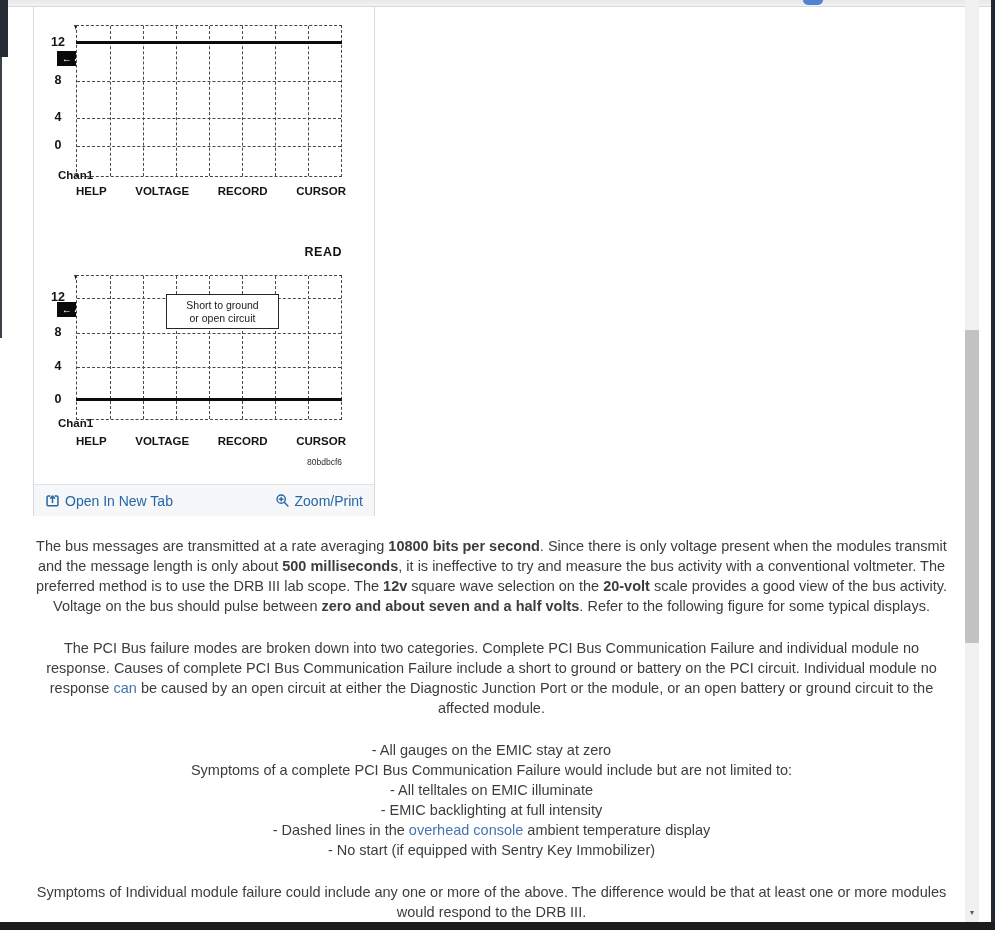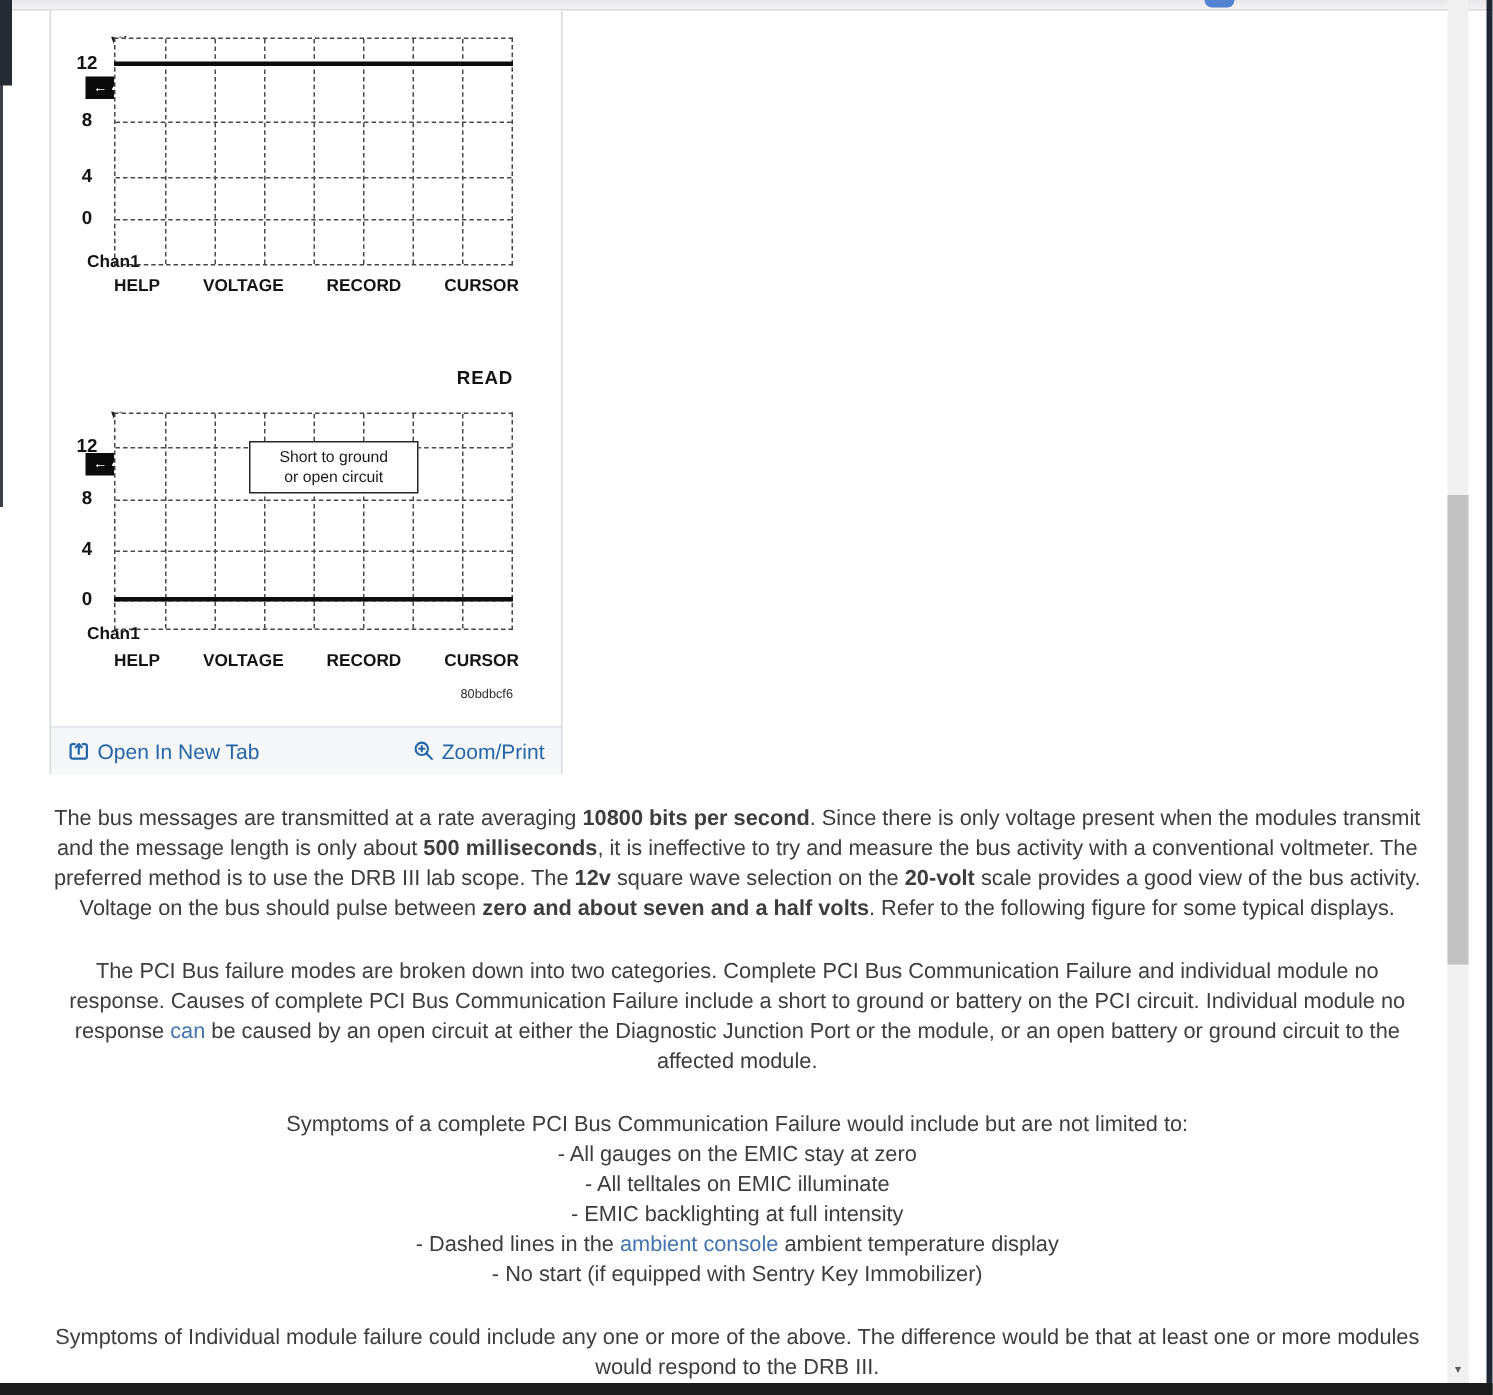--- a/index.html
+++ b/index.html
@@ -165,25 +165,25 @@
       </span>
       <span>Zoom/Print</span>
     </a>
   </div>
 </div>
 
 <div class="abs" id="content">
   <p><span>The bus messages are transmitted at a rate averaging </span><span class="b">10800 bits per second</span><span>. Since there is only voltage present when the modules transmit and the message length is only about </span><span class="b">500 milliseconds</span><span>, it is ineffective to try and measure the bus activity with a conventional voltmeter. The preferred method is to use the DRB III lab scope. The </span><span class="b">12v</span><span> square wave selection on the </span><span class="b">20-volt</span><span> scale provides a good view of the bus activity. Voltage on the bus should pulse between </span><span class="b">zero and about seven and a half volts</span><span>. Refer to the following figure for some typical displays.</span></p>
   <p><span>The PCI Bus failure modes are broken down into two categories. Complete PCI Bus Communication Failure and individual module no response. Causes of complete PCI Bus Communication Failure include a short to ground or battery on the PCI circuit. Individual module no response </span><a class="lnk">can</a><span> be caused by an open circuit at either the Diagnostic Junction Port or the module, or an open battery or ground circuit to the affected module.</span></p>
   <p>
+    <span class="line" style="display:block"><span>- All gauges on the EMIC stay at zero</span></span>
     <span class="line" style="display:block"><span>Symptoms of a complete PCI Bus Communication Failure would include but are not limited to:</span></span>
-    <span class="line" style="display:block"><span>- All gauges on the EMIC stay at zero</span></span>
     <span class="line" style="display:block"><span>- All telltales on EMIC illuminate</span></span>
     <span class="line" style="display:block"><span>- EMIC backlighting at full intensity</span></span>
-    <span class="line" style="display:block"><span>- Dashed lines in the </span><a class="lnk">ambient console</a><span> ambient temperature display</span></span>
+    <span class="line" style="display:block"><span>- Dashed lines in the </span><a class="lnk">overhead console</a><span> ambient temperature display</span></span>
     <span class="line" style="display:block"><span>- No start (if equipped with Sentry Key Immobilizer)</span></span>
   </p>
   <p><span>Symptoms of Individual module failure could include any one or more of the above. The difference would be that at least one or more modules would respond to the DRB III.</span></p>
 </div>
 
 <div class="abs" id="scroll-track"></div>
 <div class="abs" id="scroll-thumb"></div>
 <div class="abs" id="scroll-down">▾</div>
 <div class="abs" id="right-strip"></div>
 <div class="abs" id="bottom-bar"></div>

